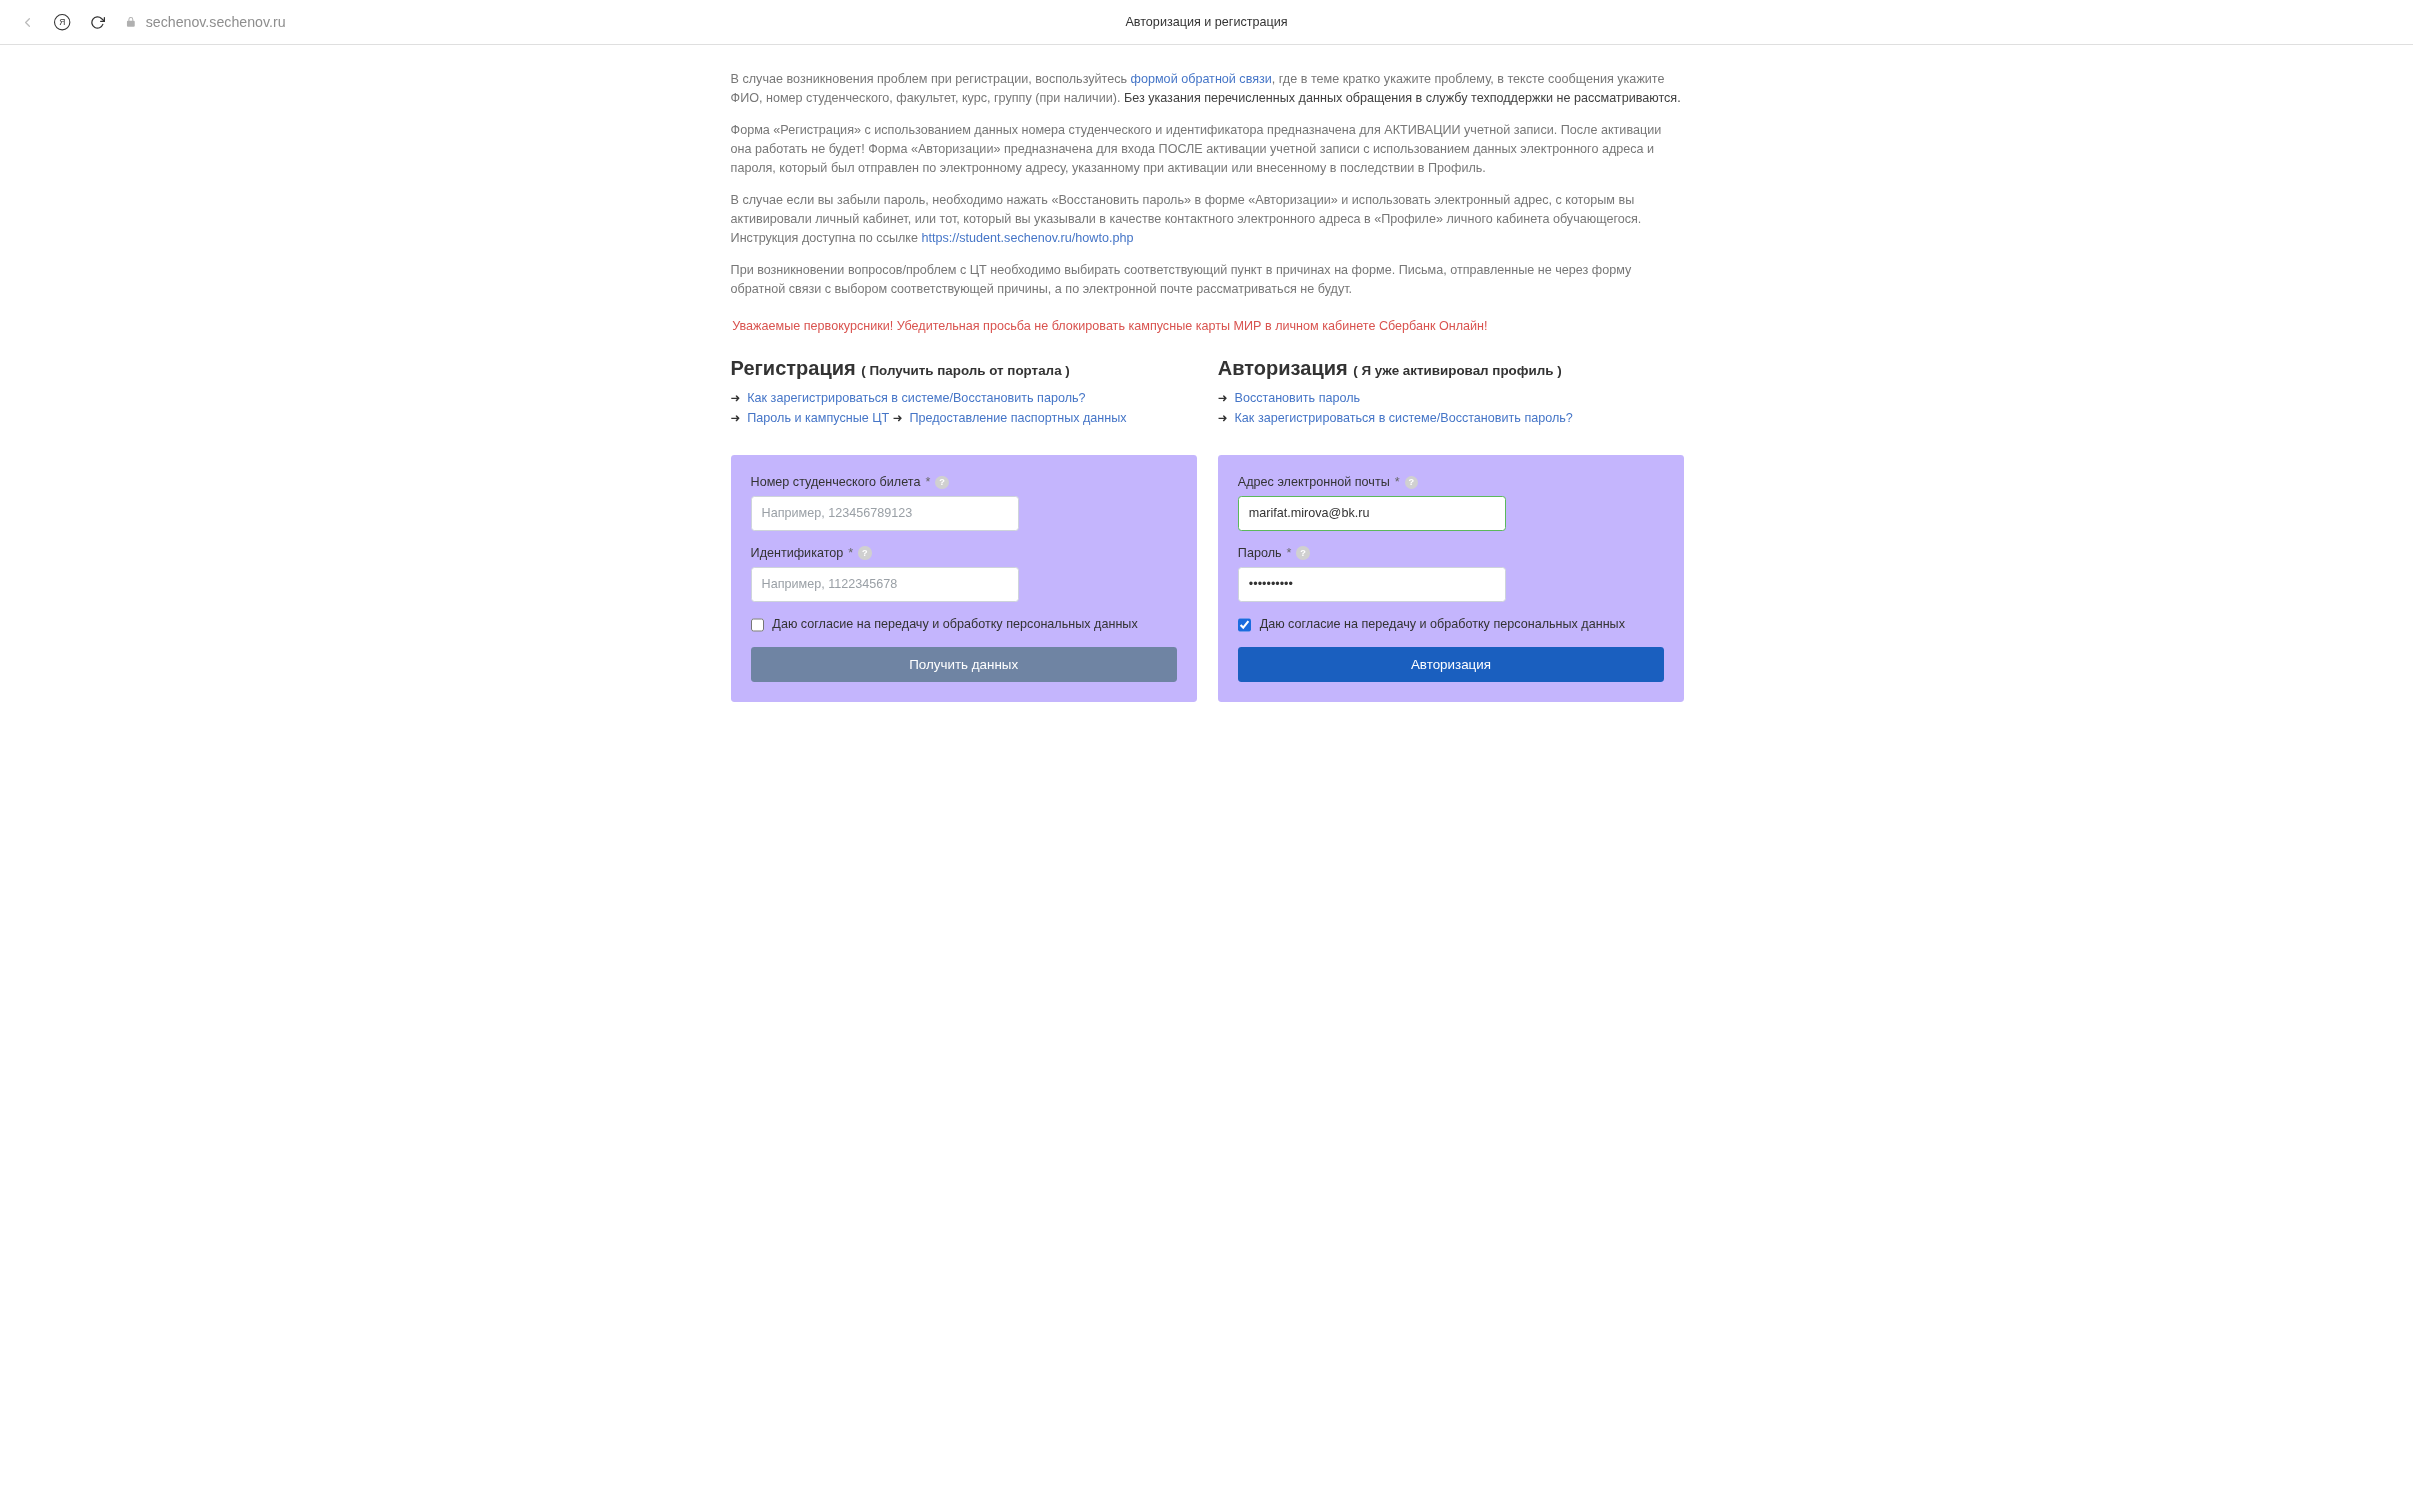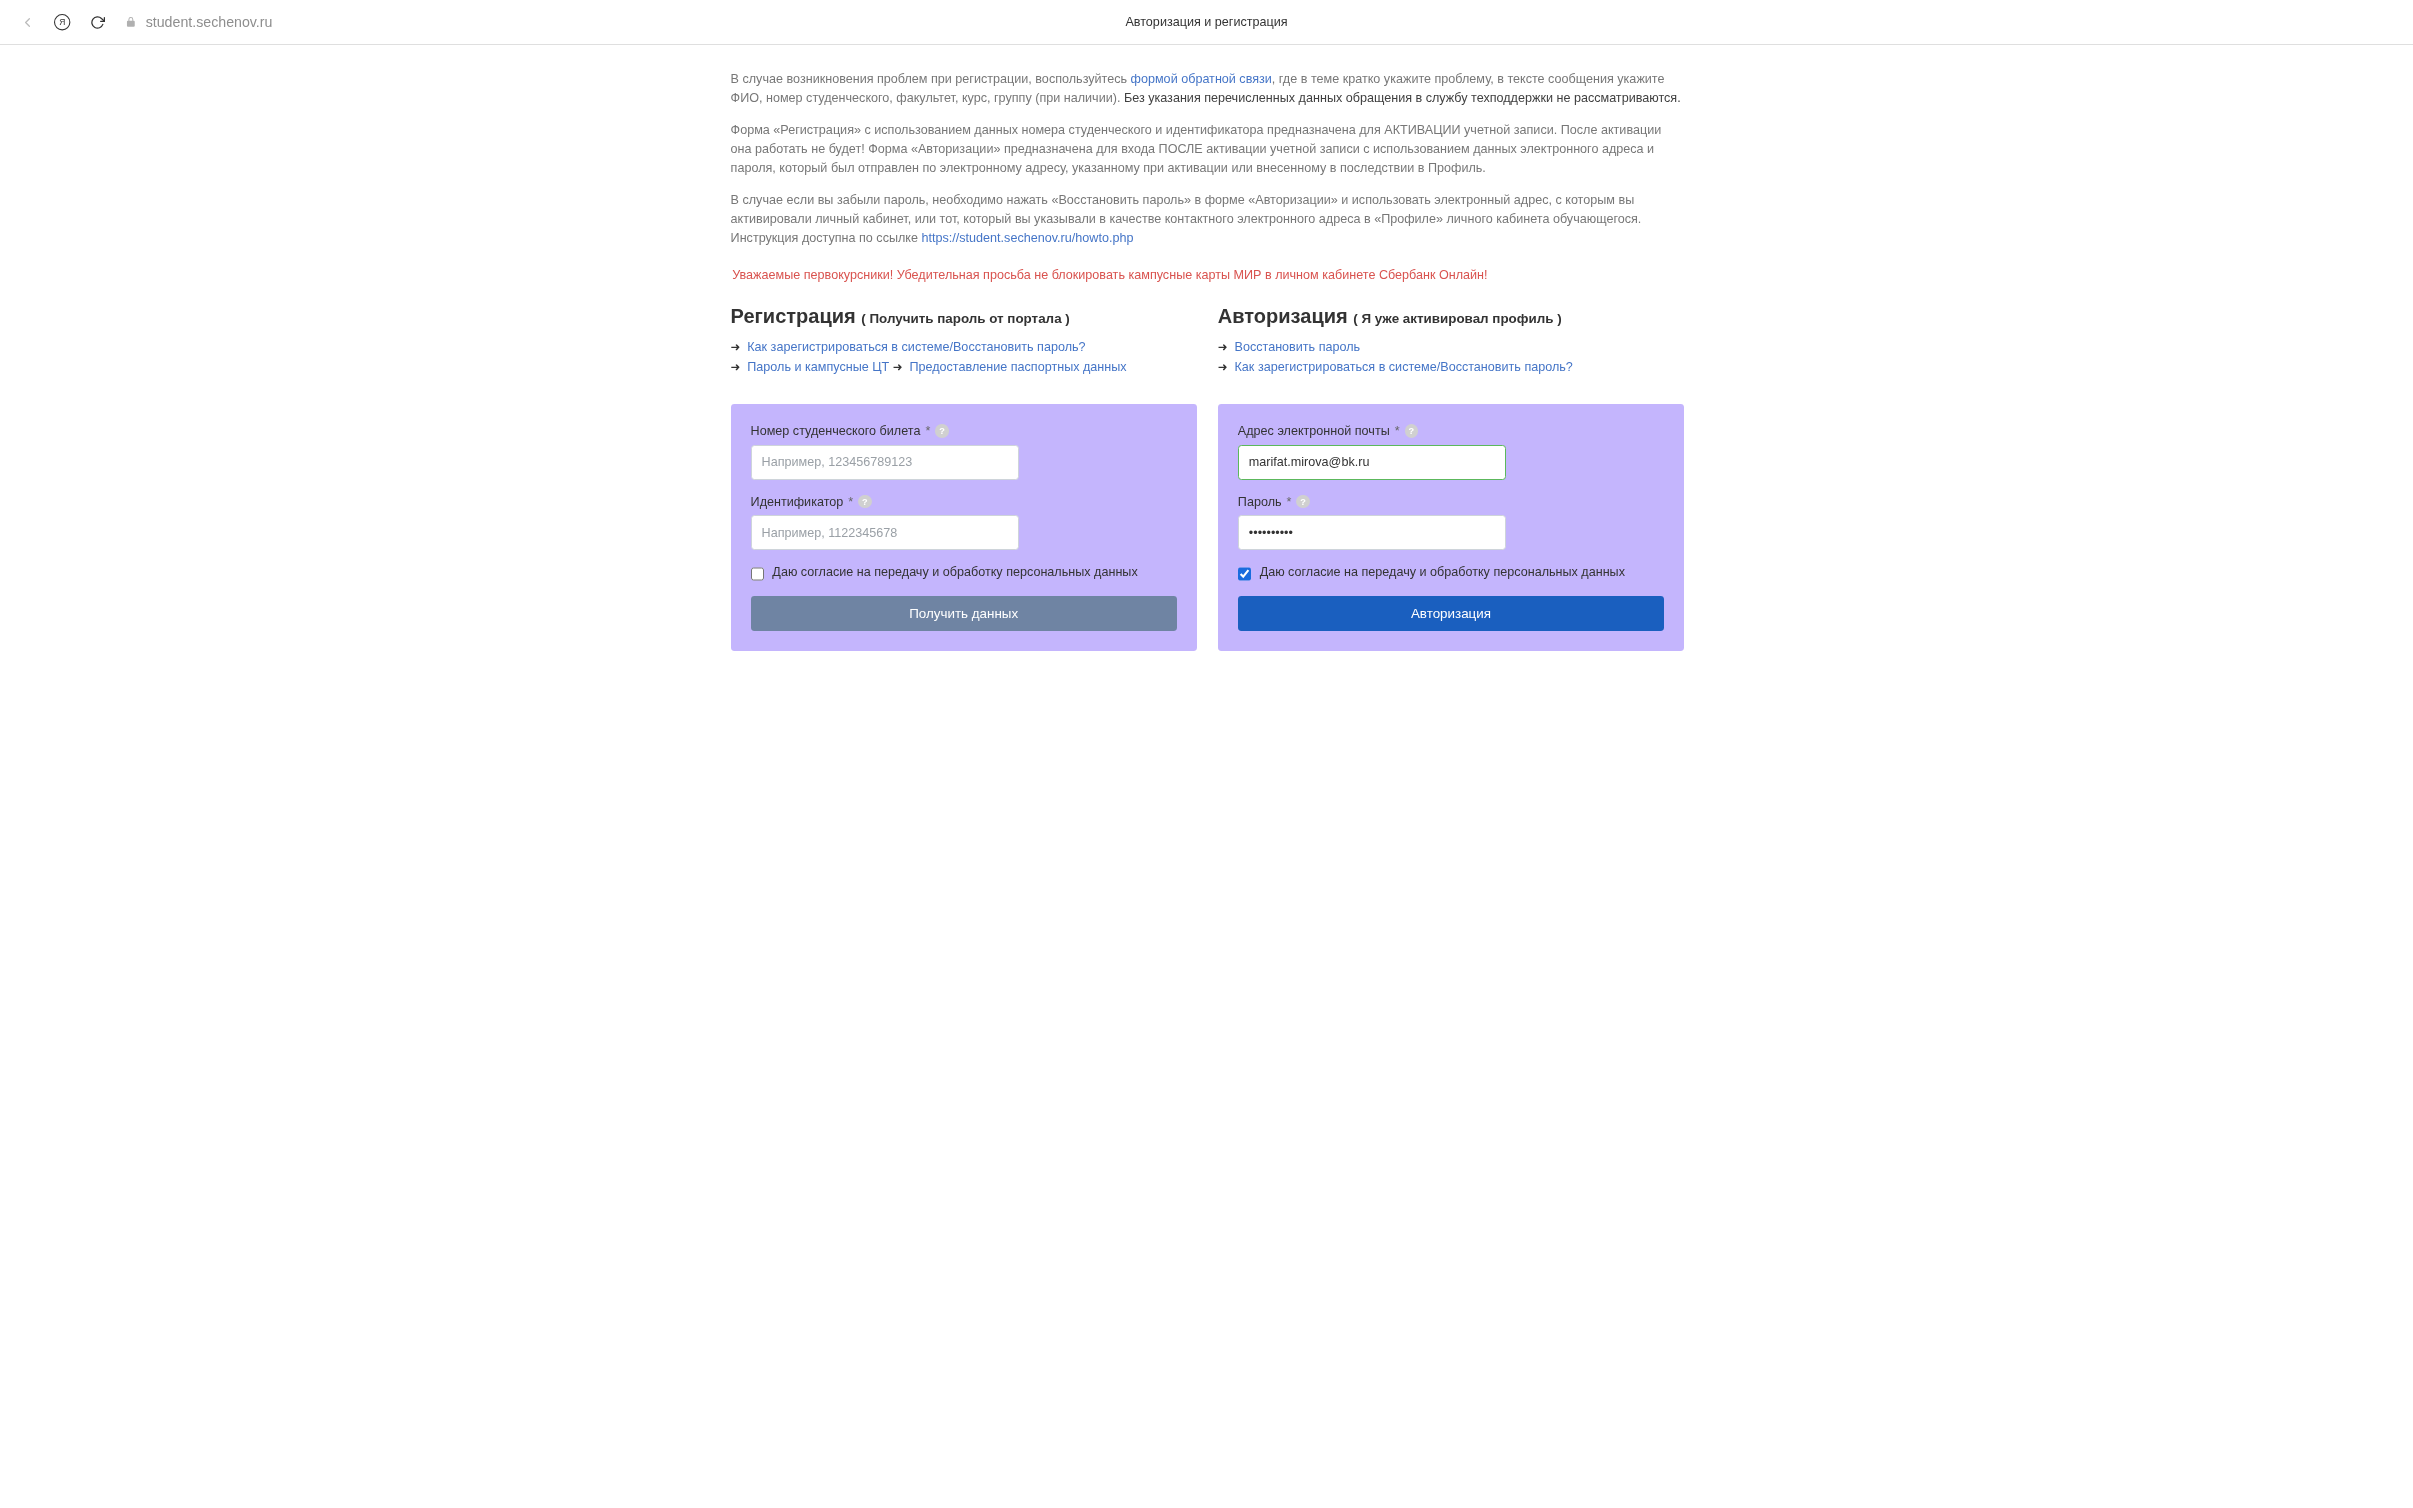--- a/index.html
+++ b/index.html
@@ -184,38 +184,39 @@
         <polyline points="23 4 23 10 17 10"></polyline>
         <path d="M20.49 15a9 9 0 1 1-2.12-9.36L23 10"></path>
       </svg>
   </div>
   <div class="url-wrap">
     <span class="lock-pill">
       <svg width="11.7" height="11.7" viewBox="0 0 24 24" fill="currentColor">
           <path d="M12 2a5 5 0 0 0-5 5v3H6a2 2 0 0 0-2 2v8a2 2 0 0 0 2 2h12a2 2 0 0 0 2-2v-8a2 2 0 0 0-2-2h-1V7a5 5 0 0 0-5-5zm-3 5a3 3 0 1 1 6 0v3H9V7z"></path>
         </svg>
     </span>
-    <span>student.sechenov.ru</span>
+    <span>sechenov.sechenov.ru</span>
   </div>
   <div class="tab-title">Авторизация и регистрация</div>
 </div>
 
 <div class="page">
   <div class="content-body">
 
     <p class="para">
       <span>В случае возникновения проблем при регистрации, воспользуйтесь </span><a href="#" class="link">формой обратной связи</a><span>, где в теме кратко укажите проблему, в тексте сообщения укажите ФИО, номер студенческого, факультет, курс, группу (при наличии). </span><span class="red">Без указания перечисленных данных обращения в службу техподдержки не рассматриваются.</span>
     </p>
 
     <p class="para">Форма «Регистрация» с использованием данных номера студенческого и идентификатора предназначена для АКТИВАЦИИ учетной записи. После активации она работать не будет! Форма «Авторизации» предназначена для входа ПОСЛЕ активации учетной записи с использованием данных электронного адреса и пароля, который был отправлен по электронному адресу, указанному при активации или внесенному в последствии в Профиль.</p>
 
     <p class="para">
       <span>В случае если вы забыли пароль, необходимо нажать «Восстановить пароль» в форме «Авторизации» и использовать электронный адрес, с которым вы активировали личный кабинет, или тот, который вы указывали в качестве контактного электронного адреса в «Профиле» личного кабинета обучающегося. Инструкция доступна по ссылке </span><a href="#" class="link">https://student.sechenov.ru/howto.php</a>
     </p>
 
+    <p class="para">При возникновении вопросов/проблем с ЦТ необходимо выбирать соответствующий пункт в причинах на форме. Письма, отправленные не через форму обратной связи с выбором соответствующей причины, а по электронной почте рассматриваться не будут.</p>
 
     <p class="notice">Уважаемые первокурсники! Убедительная просьба не блокировать кампусные карты МИР в личном кабинете Сбербанк Онлайн!</p>
 
     <div class="cols">
 
       <div class="col">
         <div class="col-title">
           <span>Регистрация</span>
           <span class="sub"> ( <span>Получить пароль от портала</span> )</span>
         </div>

